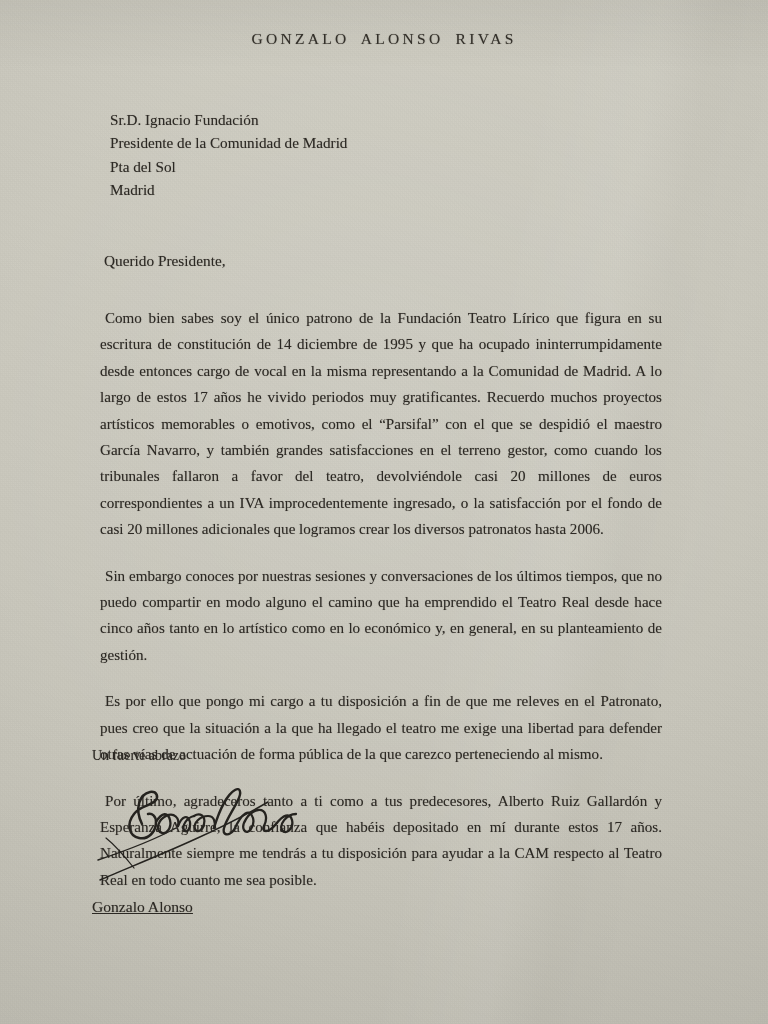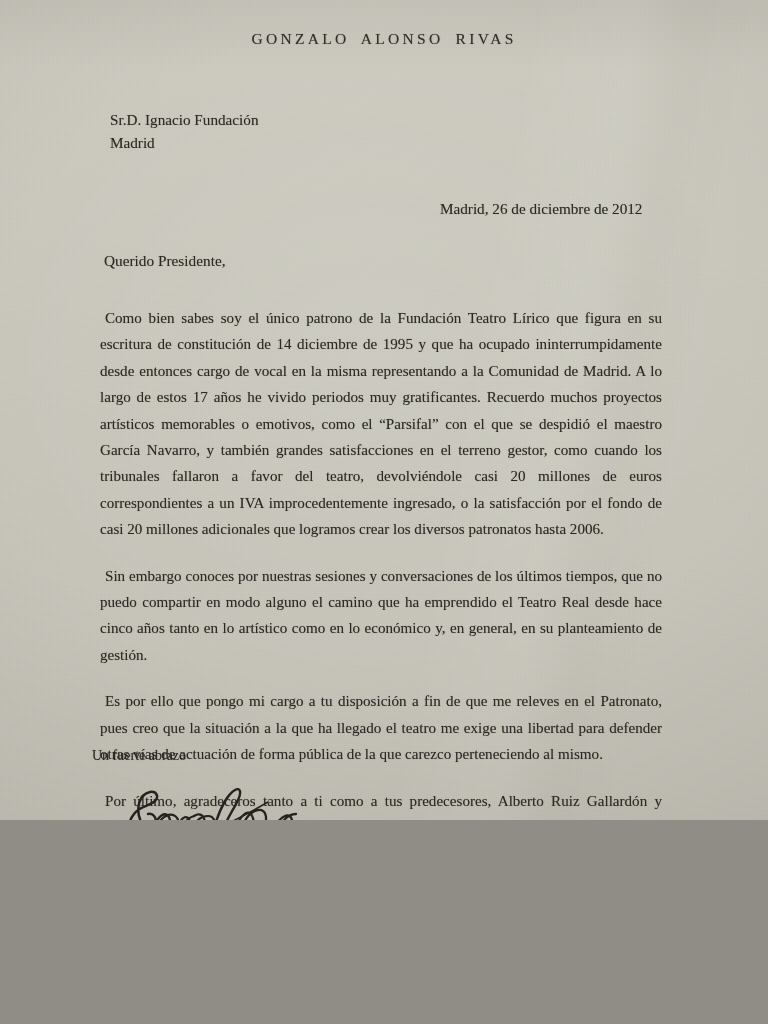--- a/index.html
+++ b/index.html
@@ -11,21 +11,21 @@
     width: 768px;
     height: 1024px;
     overflow: hidden;
     font-family: "Liberation Serif", "DejaVu Serif", serif;
   }
 
   
   #paper-sheet {
     position: relative;
     width: 768px;
-    height: 820px;
+    height: 1024px;
     background:
       
       radial-gradient(ellipse 115% 95% at 48% 44%,
           rgba(255,255,255,0.10) 0%,
           rgba(255,255,255,0.02) 42%,
           rgba(0,0,0,0.035) 72%,
           rgba(0,0,0,0.13) 100%),
       
       linear-gradient(100deg,
           rgba(0,0,0,0.00) 58%,
@@ -160,24 +160,25 @@
 
   <div id="paper-grain"></div>
   <div id="paper-topshade"></div>
 
   <div id="letter">
 
     <div class="letterhead">GONZALO ALONSO RIVAS</div>
 
     <div class="address-block">
       <div>Sr.D. Ignacio Fundación</div>
+      <div>Presidente de la Comunidad de Madrid</div>
+      <div>Pta del Sol</div>
       <div>Madrid</div>
     </div>
 
-    <div class="date-line">Madrid, 26 de diciembre de 2012</div>
 
     <div class="salutation">Querido Presidente,</div>
 
     <div id="body-paragraphs">
       <p class="paragraph">Como bien sabes soy el único patrono de la Fundación Teatro Lírico que figura en su escritura de constitución de 14 diciembre de 1995 y que ha ocupado ininterrumpidamente desde entonces cargo de vocal en la misma representando a la Comunidad de Madrid. A lo largo de estos 17 años he vivido periodos muy gratificantes. Recuerdo muchos proyectos artísticos memorables o emotivos, como el “Parsifal” con el que se despidió el maestro García Navarro, y también grandes satisfacciones en el terreno gestor, como cuando los tribunales fallaron a favor del teatro, devolviéndole casi 20 millones de euros correspondientes a un IVA improcedentemente ingresado, o la satisfacción por el fondo de casi 20 millones adicionales que logramos crear los diversos patronatos hasta 2006.</p>
       <p class="paragraph">Sin embargo conoces por nuestras sesiones y conversaciones de los últimos tiempos, que no puedo compartir en modo alguno el camino que ha emprendido el Teatro Real desde hace cinco años tanto en lo artístico como en lo económico y, en general, en su planteamiento de gestión.</p>
       <p class="paragraph">Es por ello que pongo mi cargo a tu disposición a fin de que me releves en el Patronato, pues creo que la situación a la que ha llegado el teatro me exige una libertad para defender otras vías de actuación de forma pública de la que carezco perteneciendo al mismo.</p>
       <p class="paragraph">Por último, agradeceros tanto a ti como a tus predecesores, Alberto Ruiz Gallardón y Esperanza Aguirre, la confianza que habéis depositado en mí durante estos 17 años. Naturalmente siempre me tendrás a tu disposición para ayudar a la CAM respecto al Teatro Real en todo cuanto me sea posible.</p>
     </div>
 

